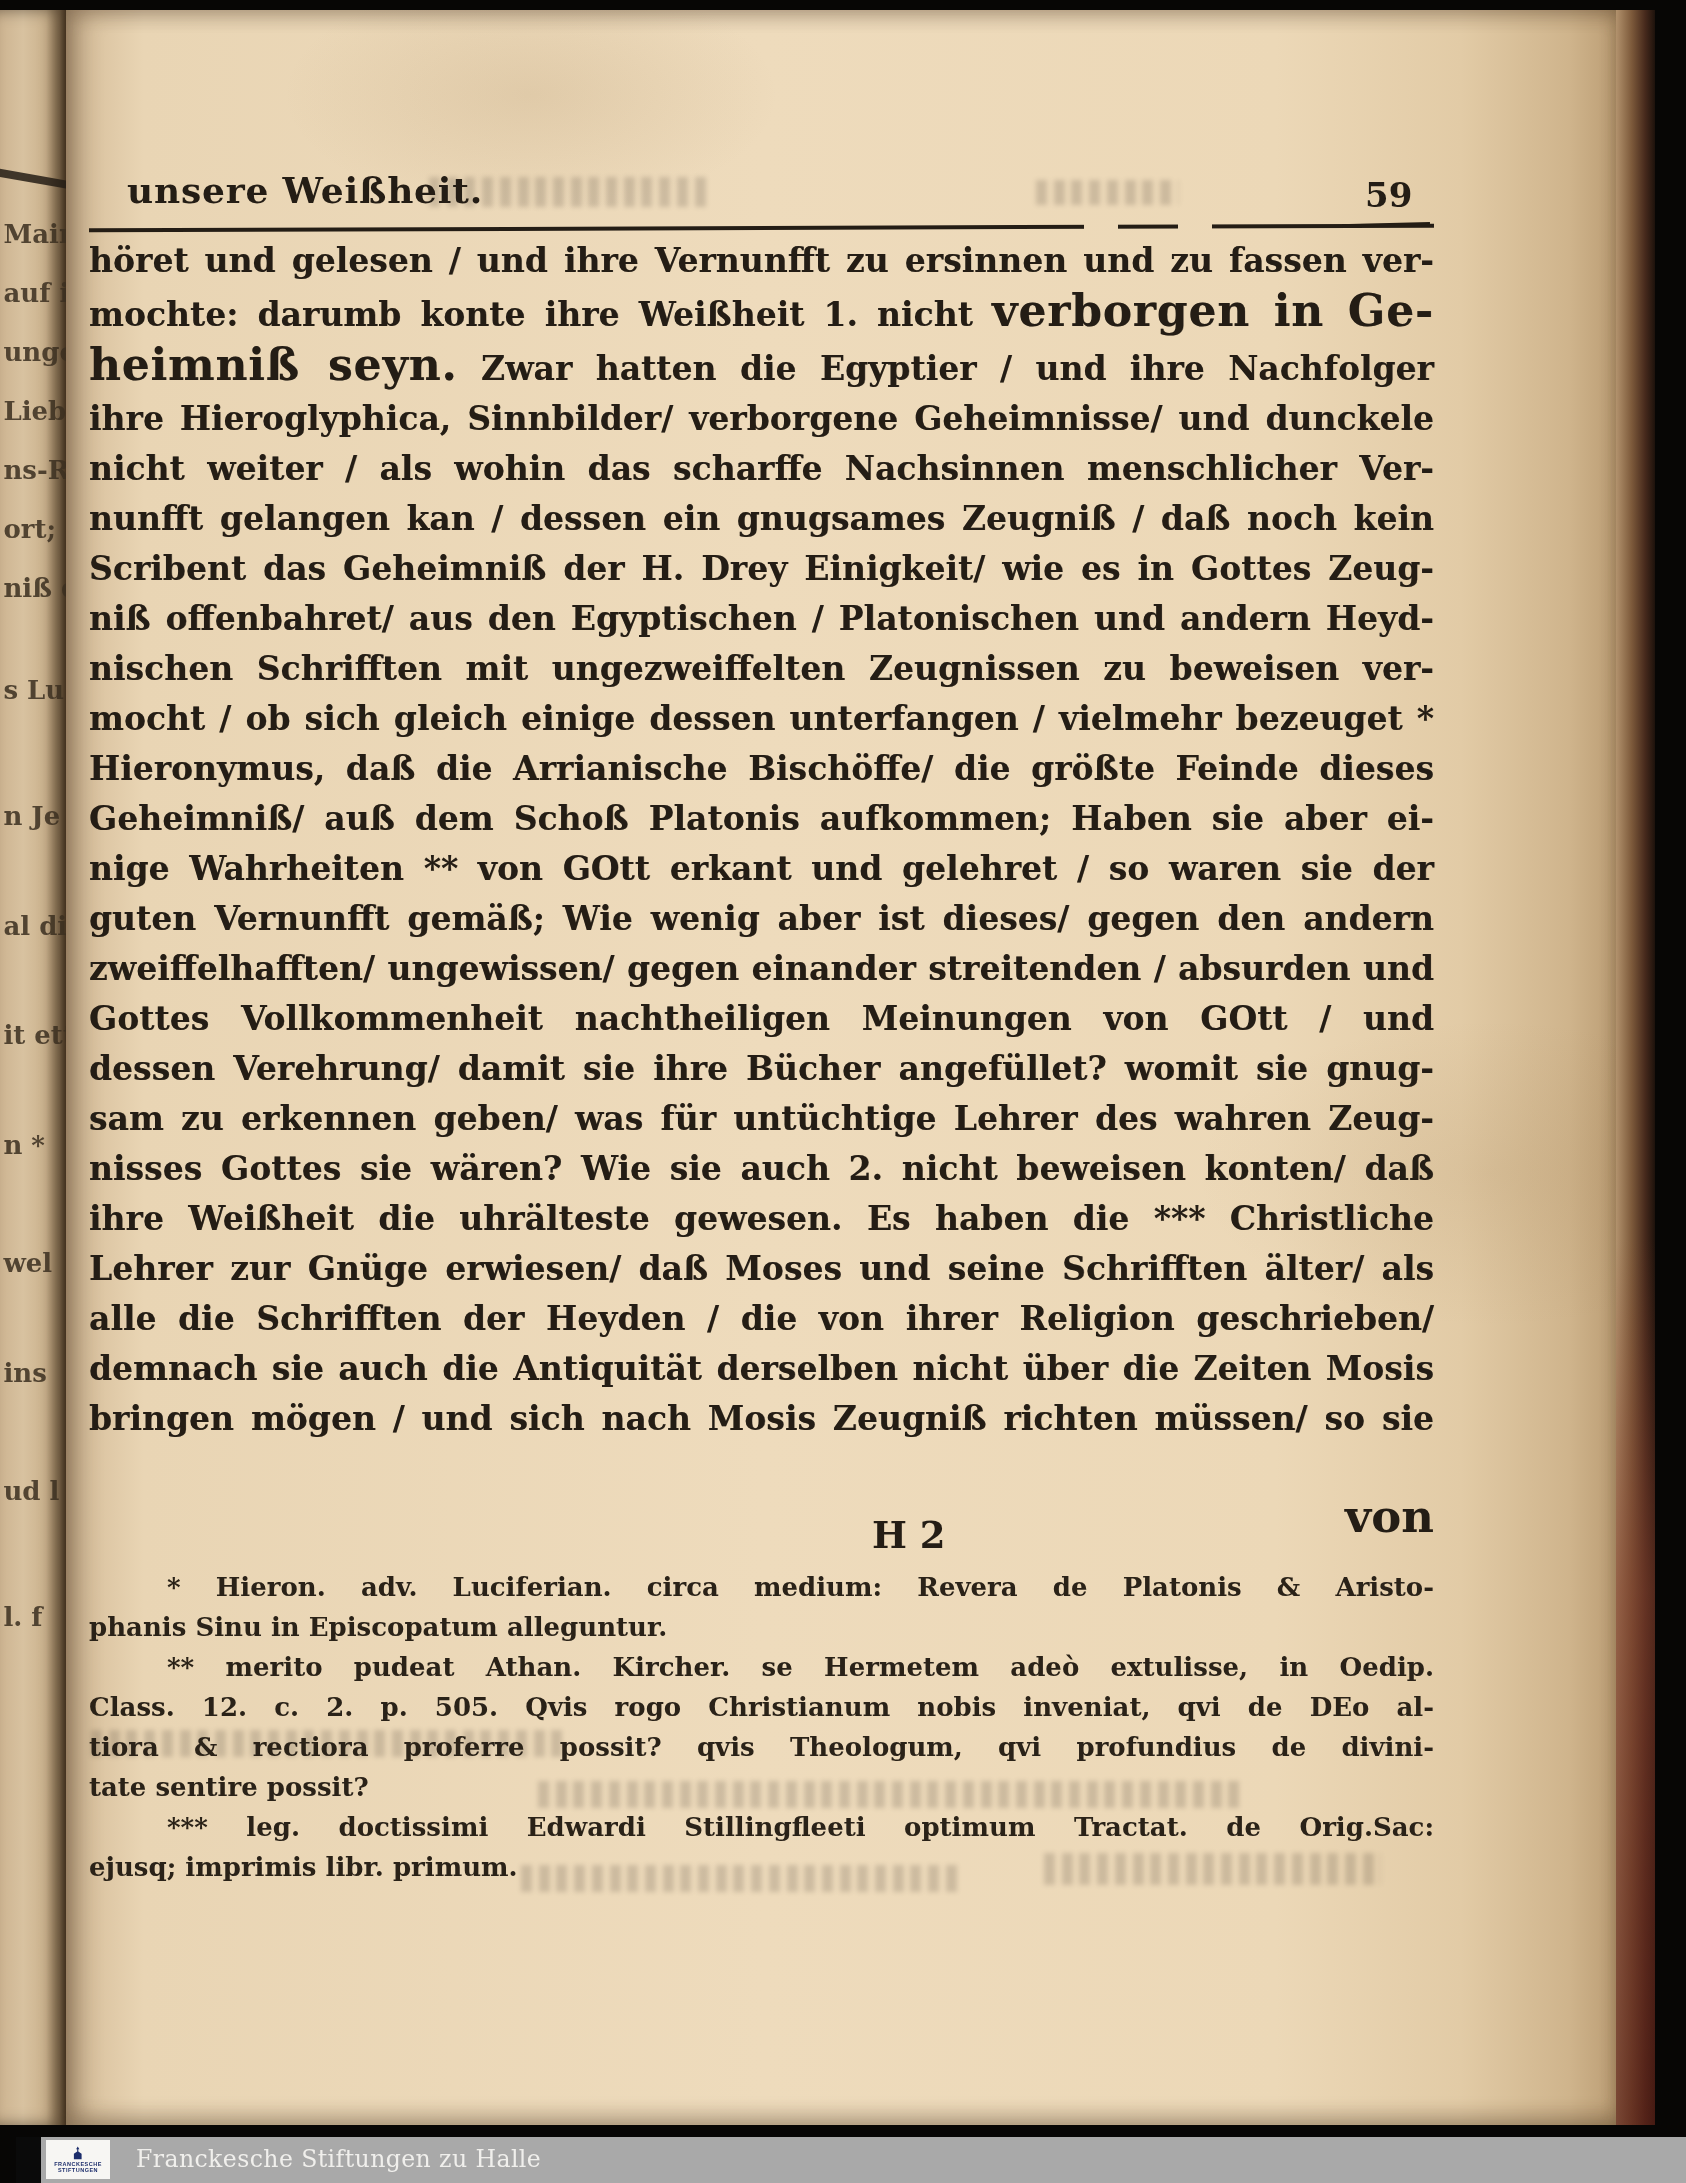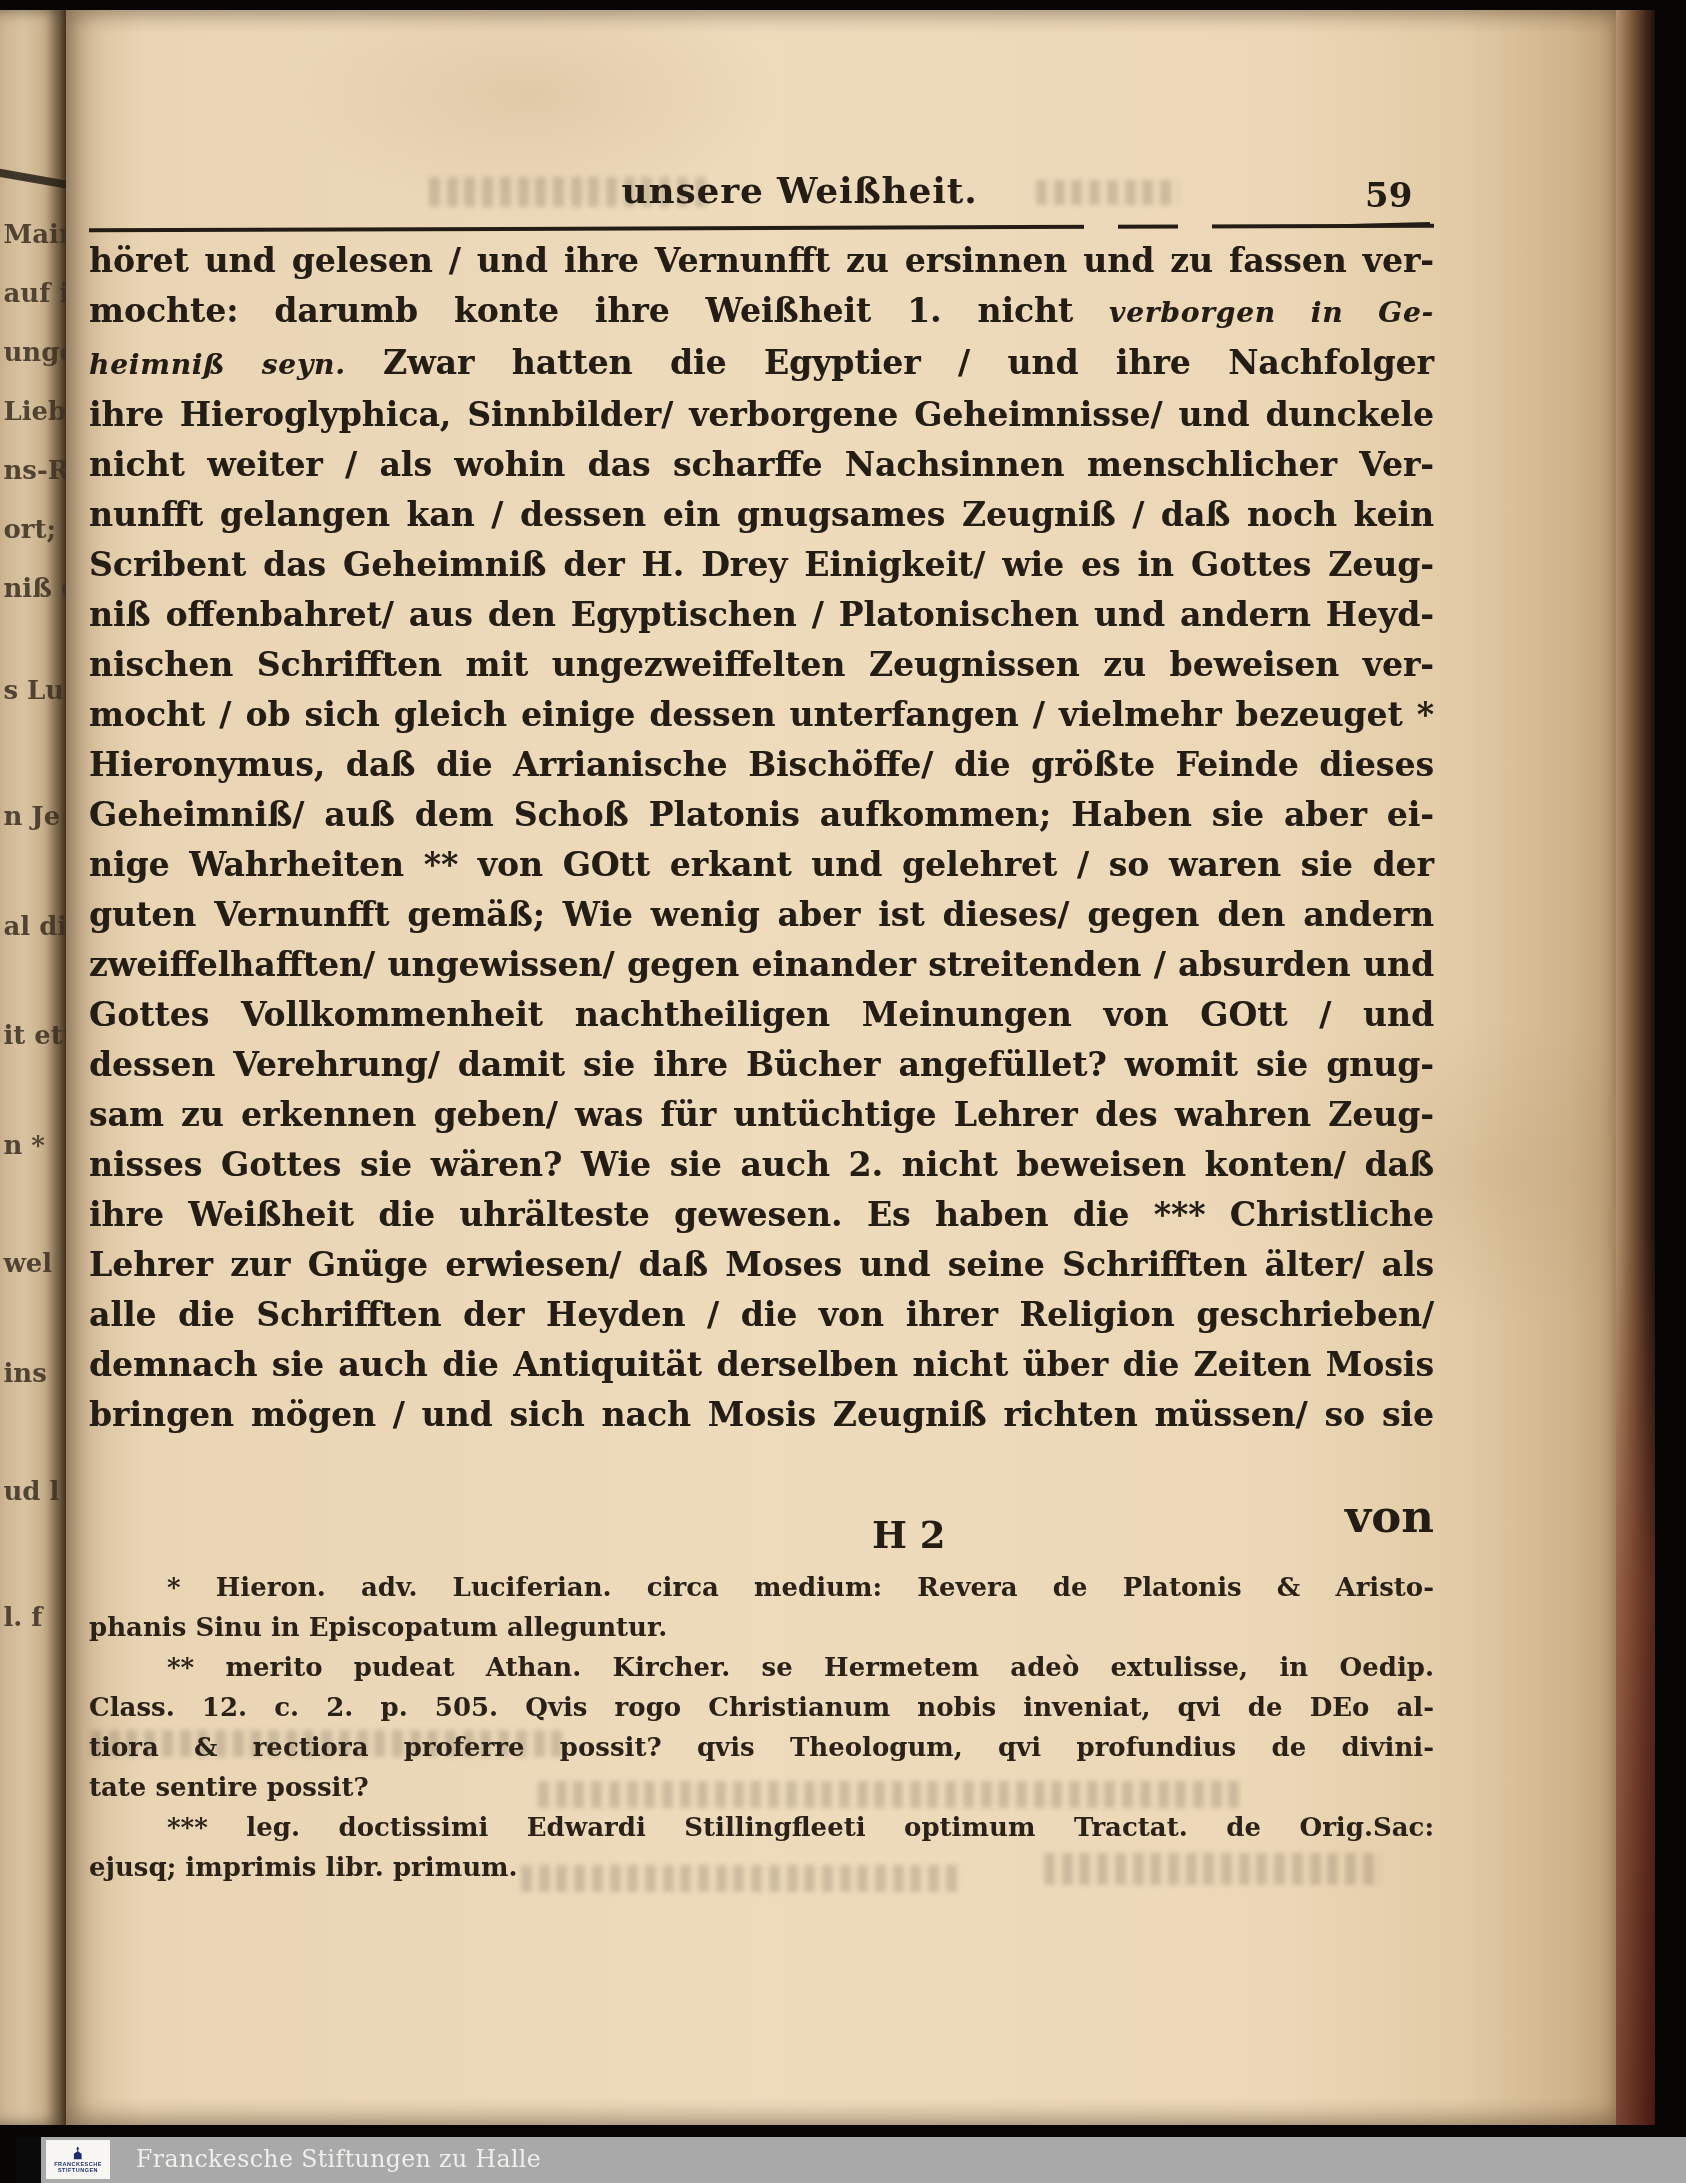--- a/index.html
+++ b/index.html
@@ -23,34 +23,34 @@
       linear-gradient(90deg,#d3ba96 0%,#e9d5b4 5%,#eedbbc 45%,#ecd8b7 78%,#e2cba6 90%,#cfb48c 97%,#bb9d74 100%);
     box-shadow:inset 15px 0 22px rgba(60,40,20,.28), inset 0 8.4px 15px rgba(60,40,20,.18),
                inset 0 -11.8px 17px rgba(60,40,20,.2);}
 
   .fore-edge{position:absolute;left:1616px;top:10px;width:39px;height:2115px;
     background:linear-gradient(90deg,#b2926d 0%,#7d5a3b 40%,#46291c 75%,#1d120c 100%);}
   .fore-edge:after{content:"";position:absolute;left:0;top:58%;width:100%;height:42%;
     background:linear-gradient(180deg,transparent,rgba(126,59,42,.55) 40%,rgba(90,30,22,.65));}
 
   
-  .running-title{position:absolute;left:23px;top:159px;width:1345px;text-align:center;
+  .running-title{position:absolute;left:23px;top:159px;width:1345px;
     font-size:36px;font-weight:700;letter-spacing:0.8px;transform:translateX(38px);}
   .page-number{position:absolute;left:1299px;top:165px;font-size:34px;font-weight:700;}
   .pn-underline{position:absolute;left:1283px;top:213px;width:81px;height:3.4px;background:#241d15;
     transform:rotate(-1.5deg);}
   .head-rule{position:absolute;left:23px;top:216px;width:1345px;height:4.2px;transform:rotate(-.2deg);
     background:linear-gradient(90deg,#241d15 0 74%,transparent 74% 76.5%,#241d15 76.5% 81%,
                transparent 81% 83.5%,#241d15 83.5% 100%);}
 
   
   .bodyblock{position:absolute;left:23px;top:226px;width:1345px;}
   .bline{font-size:33px;line-height:50px;font-weight:700;text-align:justify;text-align-last:justify;
     white-space:nowrap;text-shadow:0.3px 0.3px 0 rgba(36,29,21,.45);}
-  .emph{font-size:28px;letter-spacing:0.8px;font-style:italic;}
+  .emph{font-size:44px;letter-spacing:0.8px;}
 
   .sigrow{position:absolute;left:23px;top:1477px;width:1345px;height:47px;}
   .sig{position:absolute;left:783px;top:0;font-size:37px;font-weight:700;margin-top:26px;}
   .catchword{position:absolute;right:0;top:3.4px;font-size:45px;font-weight:700;}
 
   
   .footnotes{position:absolute;left:23px;top:1557px;width:1345px;}
   .fnline{font-size:26px;line-height:40px;font-weight:600;text-align:justify;text-align-last:justify;
     white-space:nowrap;color:#2a2218;}
   .fnline.indent{padding-left:78px;}

